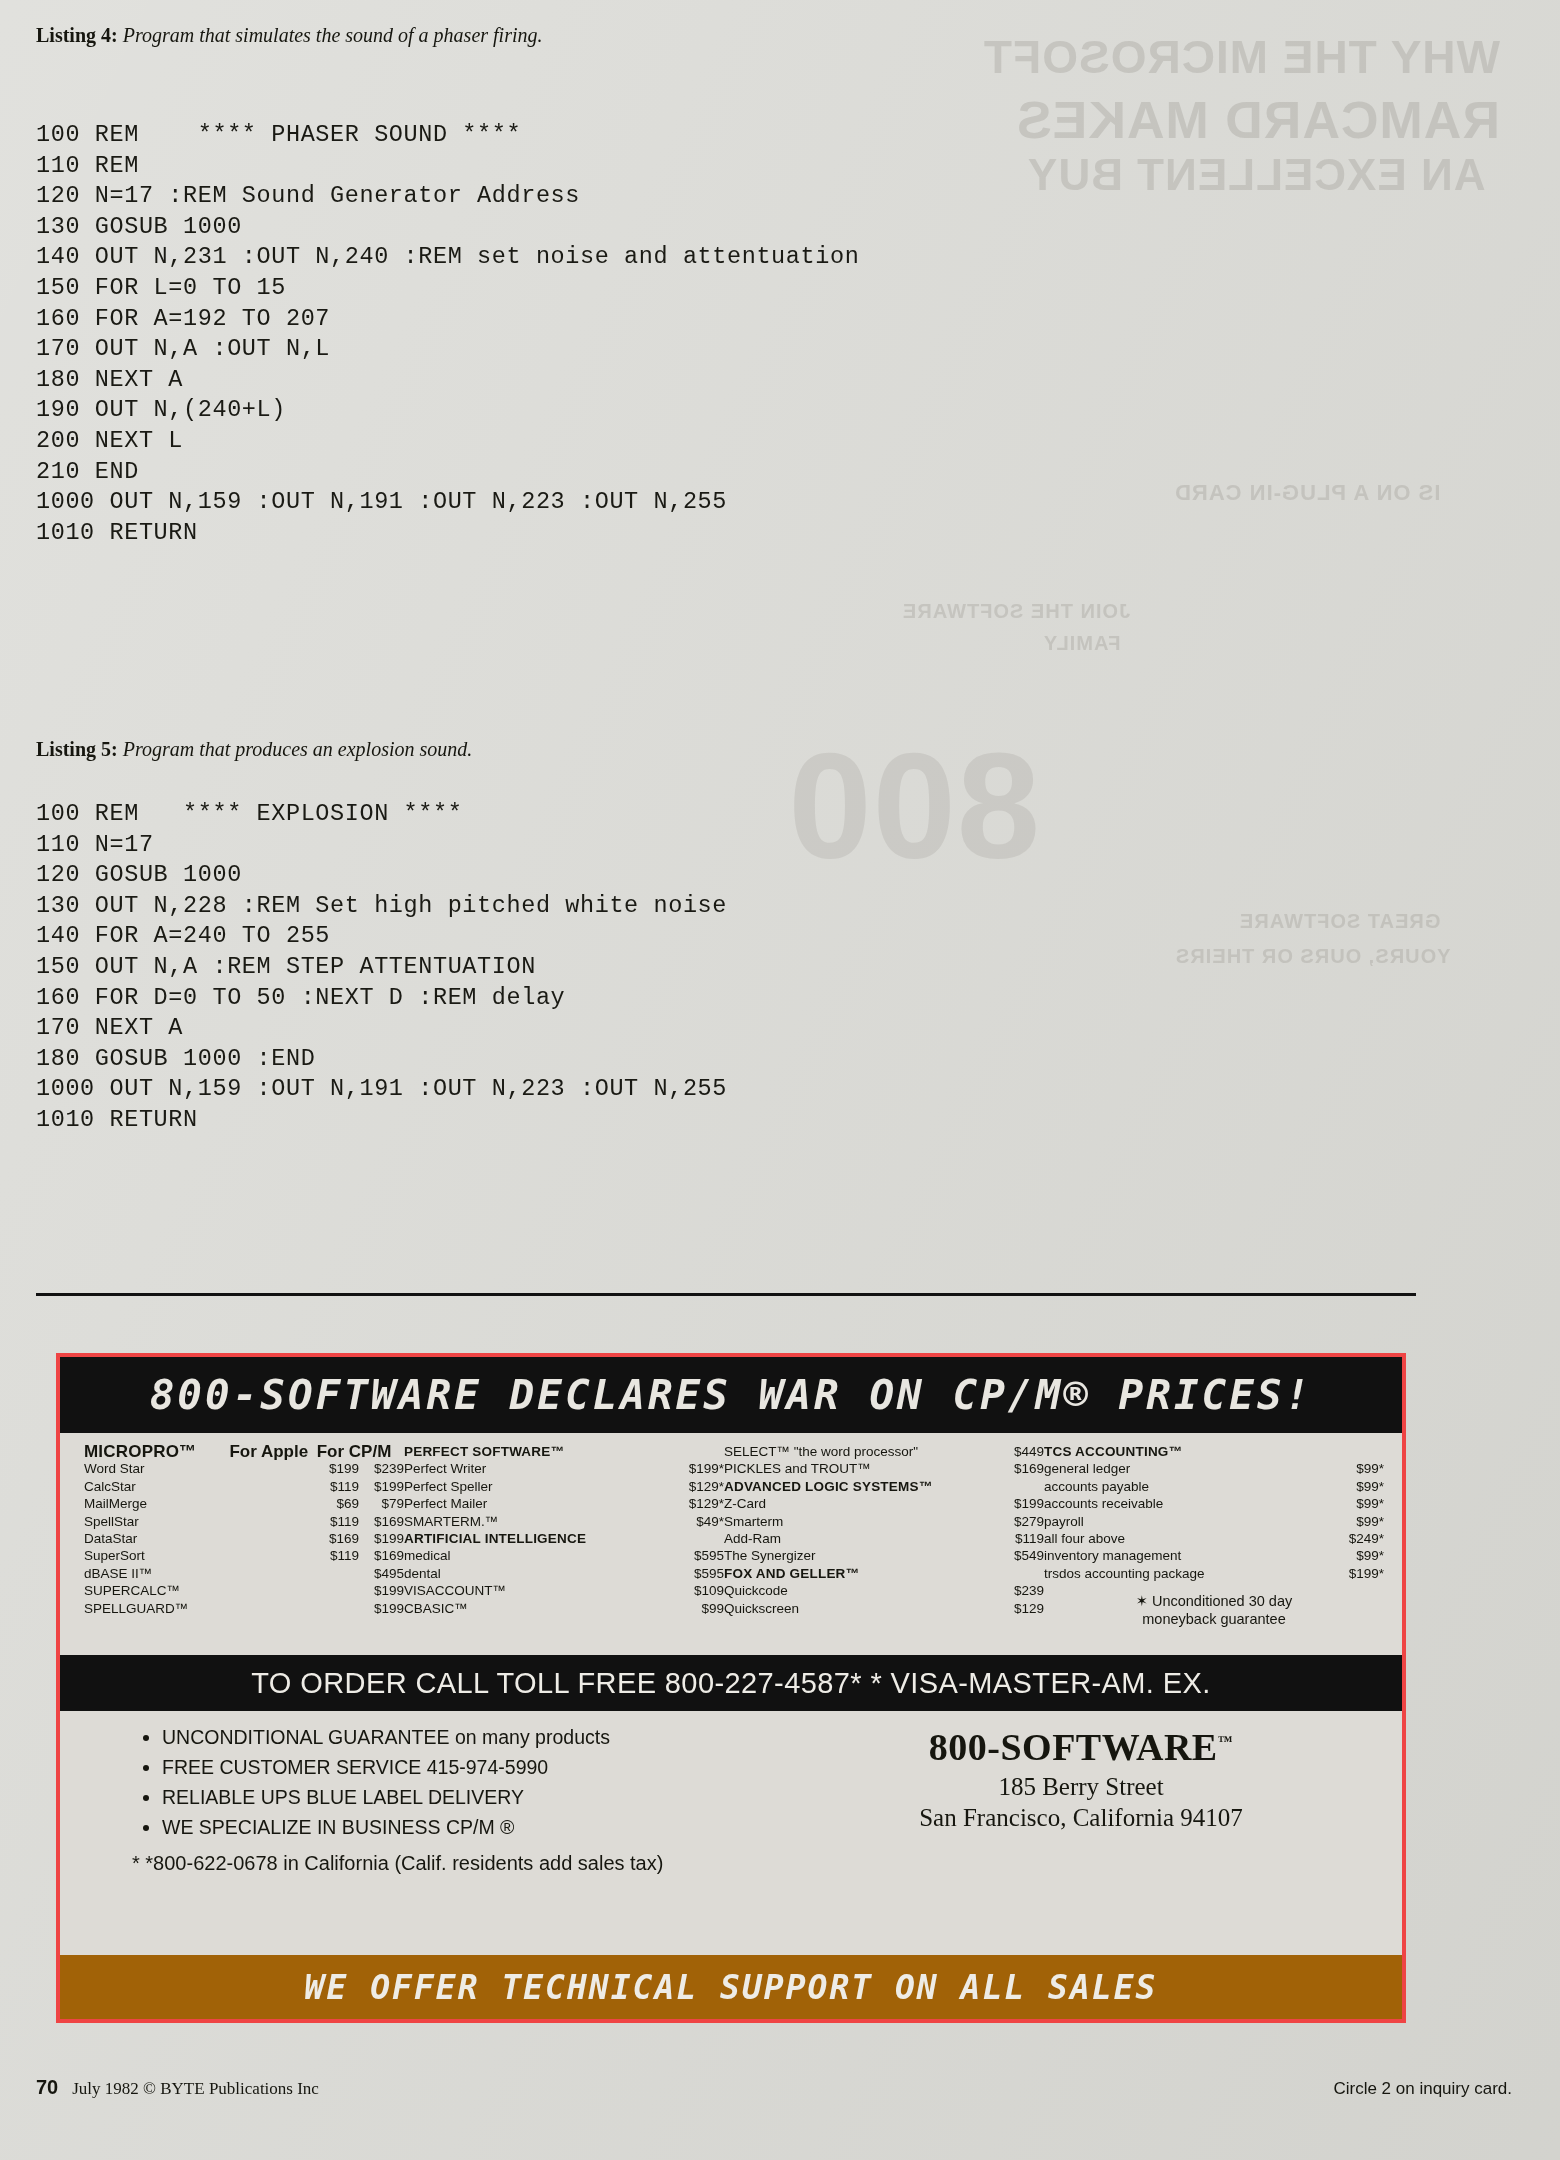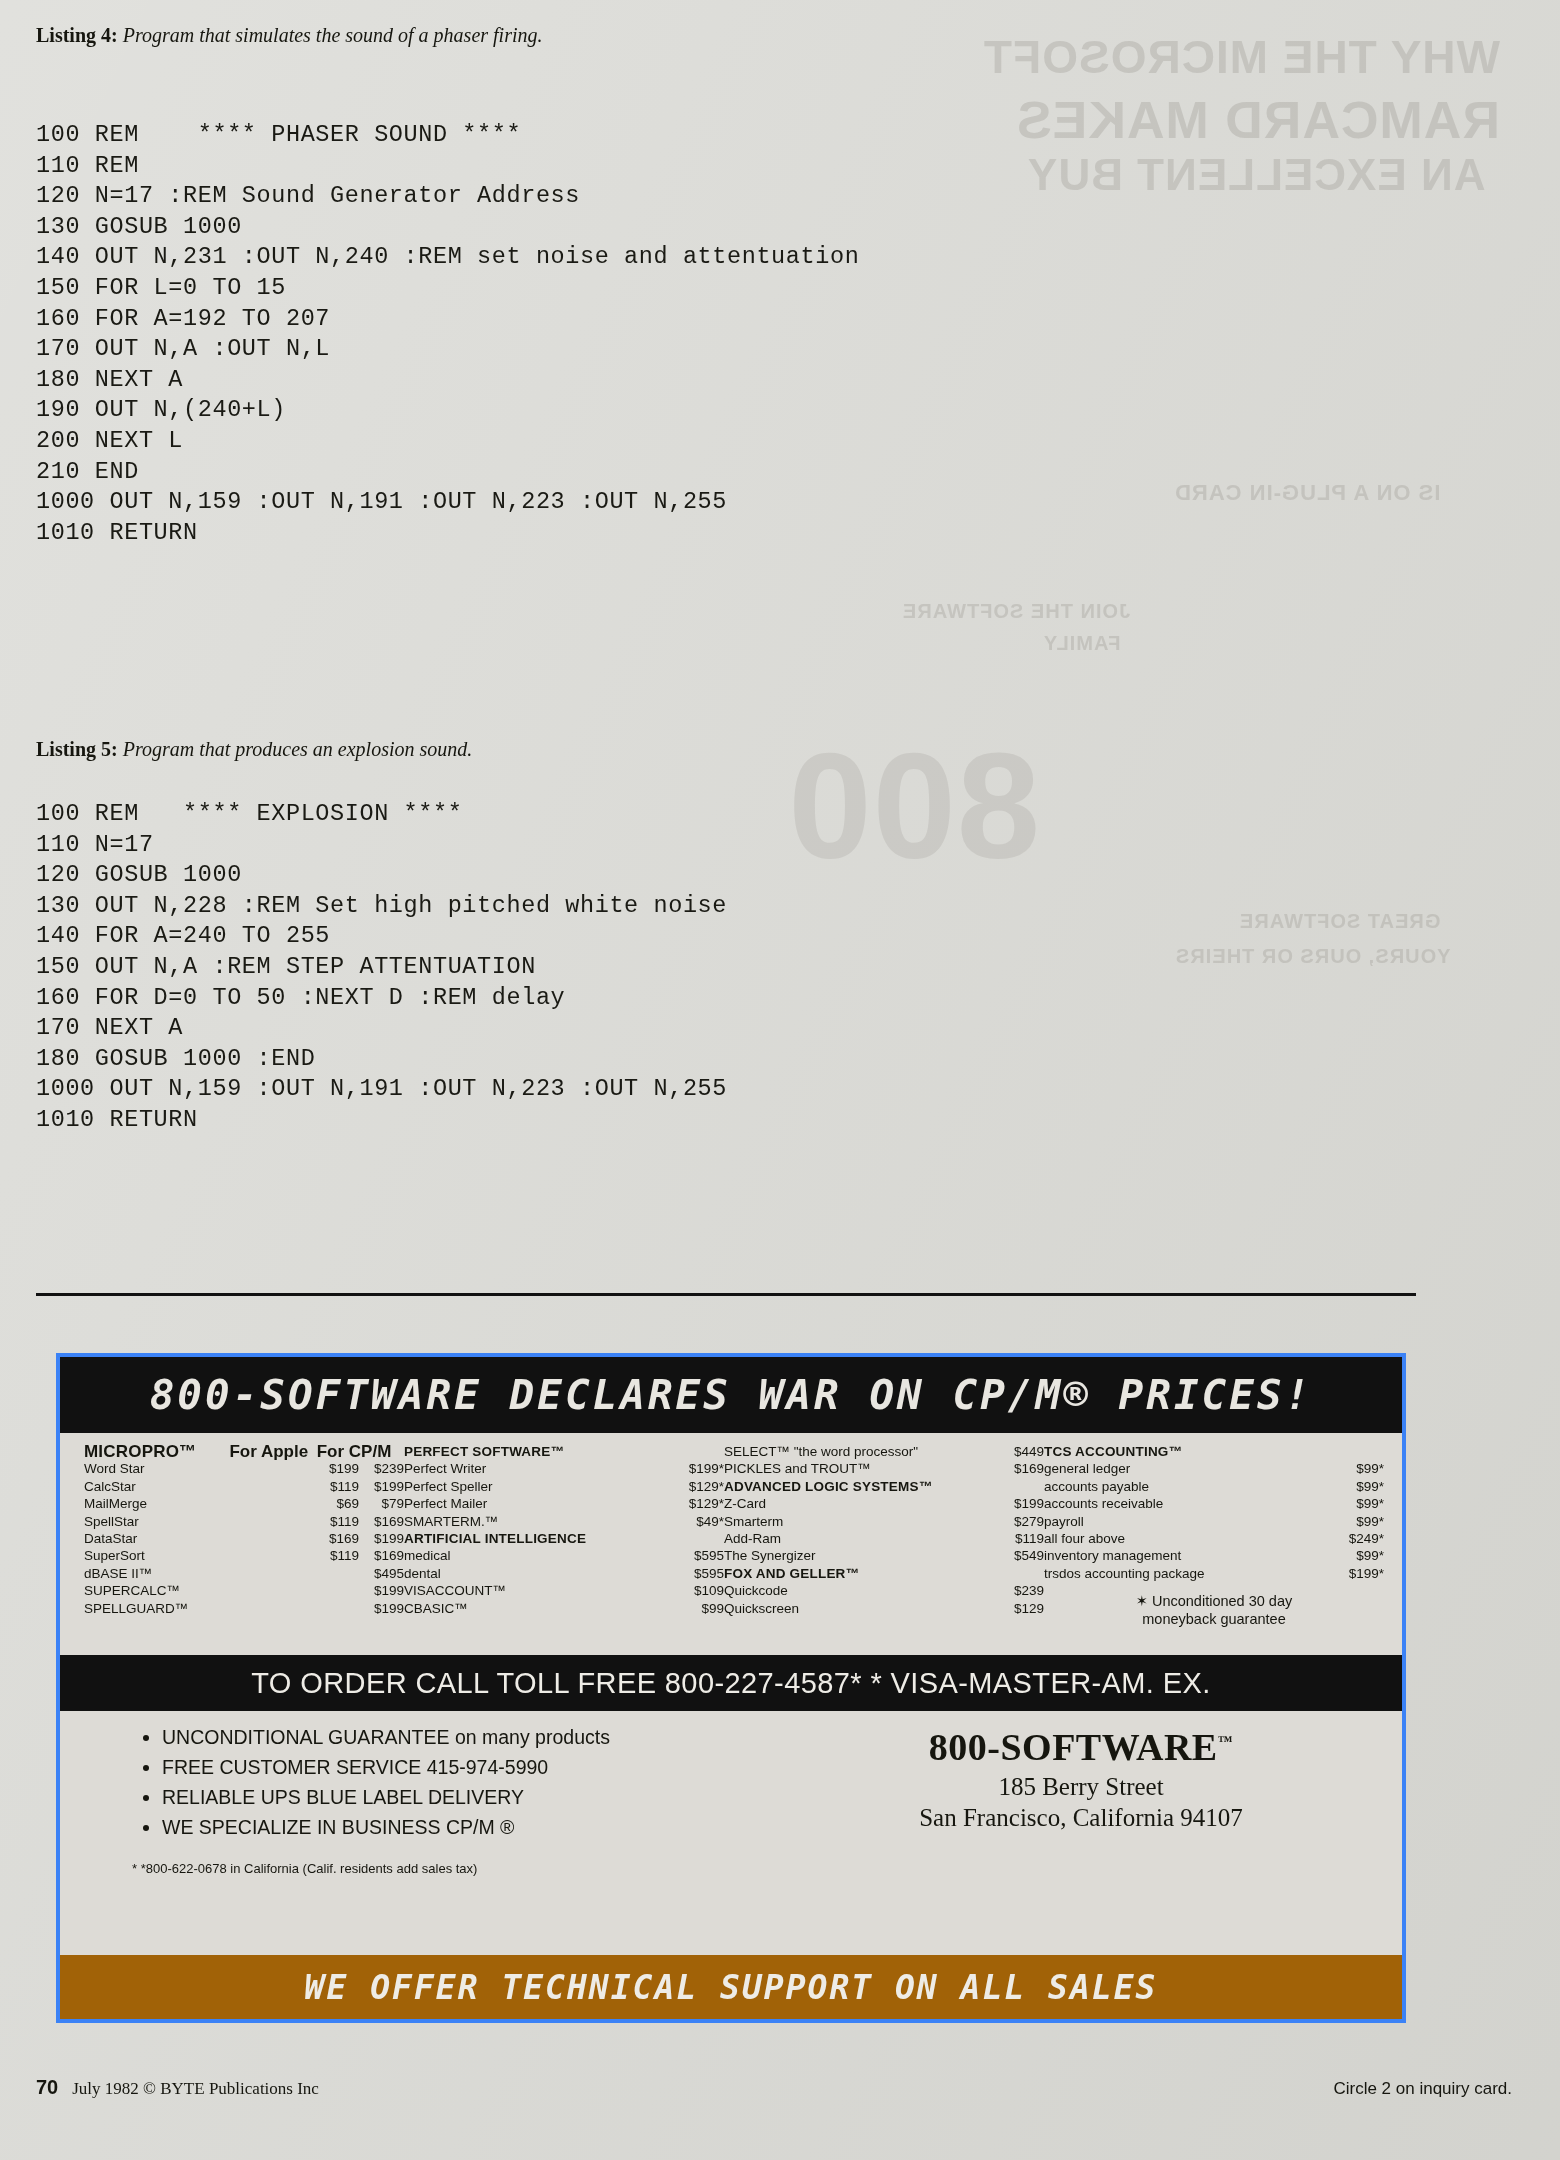--- a/index.html
+++ b/index.html
@@ -87,21 +87,21 @@
     background: #111;
   }
 
   
   .ad {
     position: absolute;
     left: 56px;
     top: 1353px;
     width: 1350px;
     height: 670px;
-    border: 4px solid #3b82f6;
+    border: 4px solid #ef4444;
     background: #dddbd6;
     box-sizing: border-box;
   }
   .ad-banner {
     position: absolute;
     left: 0; top: 0;
     width: 100%;
     height: 76px;
     background: #111;
     color: #e8e6e0;
@@ -194,23 +194,23 @@
     padding: 12px 0 0 80px;
     box-sizing: border-box;
     font-family: "Liberation Sans", sans-serif;
     font-size: 19.5px;
     line-height: 28px;
     color: #16160f;
   }
   .ad-bullets li { margin-bottom: 2px; }
   .ad-bullets ul { margin: 0; padding-left: 22px; }
   .ad-callif {
-    margin-top: 14px;
+    margin-top: 8px;
     margin-left: -8px;
-    font-size: 13px;
+    font-size: 20px;
   }
   .ad-brand {
     flex: 1;
     text-align: center;
     padding-top: 14px;
     color: #16160f;
   }
   .brand-name {
     font-family: "Liberation Serif", serif;
     font-weight: bold;

